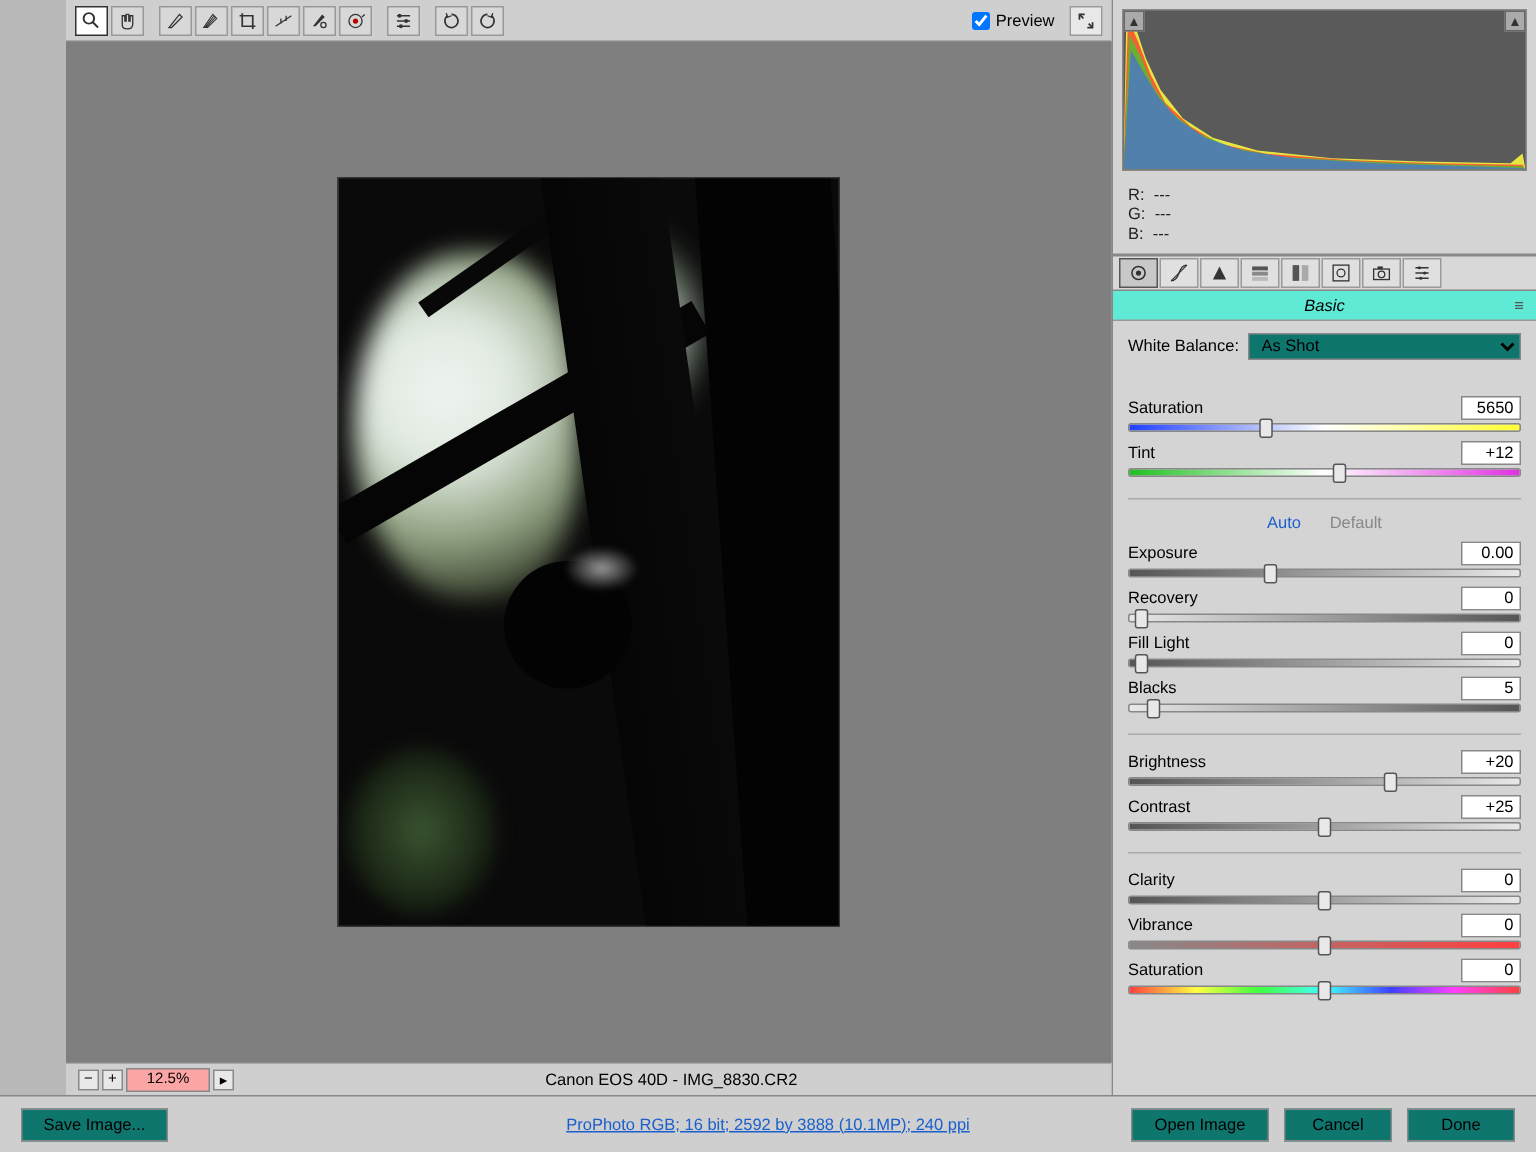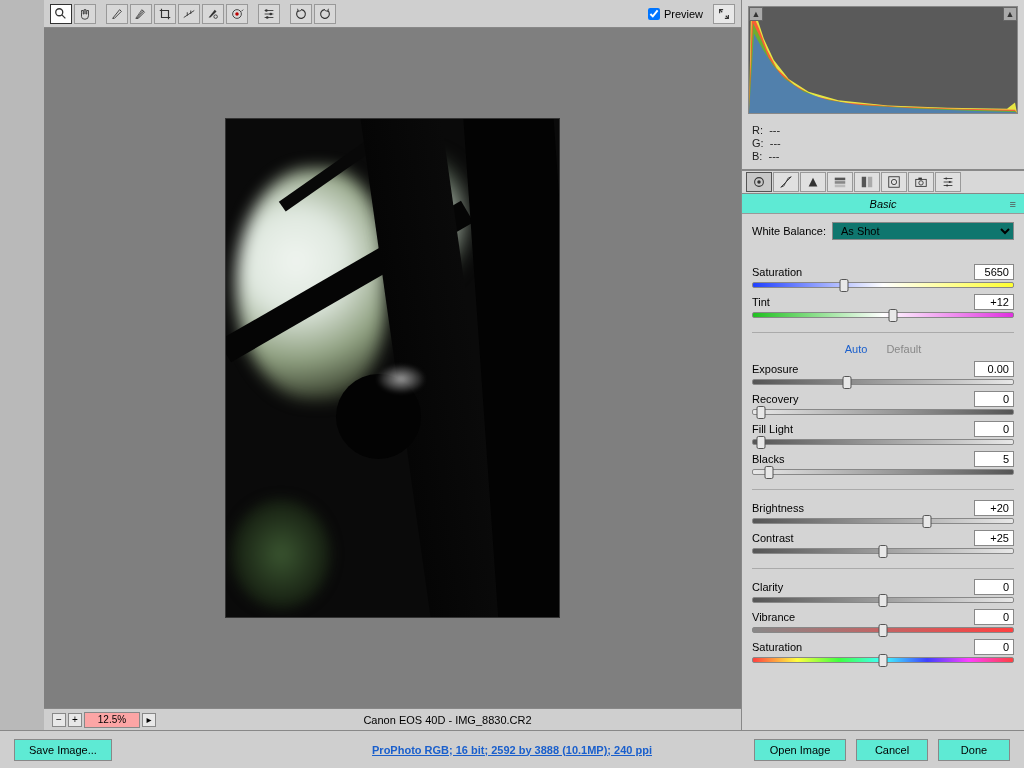--- a/index.html
+++ b/index.html
@@ -59,23 +59,23 @@
 .slider-track.greyr { background: linear-gradient(90deg, #e8e8e8 0%, #555 100%); }
 .slider-track.sat { background: linear-gradient(90deg, #ff4040 0%, #ffff40 17%, #40ff40 33%, #40ffff 50%, #4040ff 67%, #ff40ff 83%, #ff4040 100%); }
 .slider-track.vib { background: linear-gradient(90deg, #888 0%, #ff4040 100%); }
 .slider-thumb { position: absolute; top: -4px; width: 9px; height: 13px; background: #e8e8e8; border: 1px solid #555; border-radius: 2px; transform: translateX(-50%); cursor: pointer; }
 .auto-row { text-align: center; margin: 6px 0; }
 .auto-row a { color: #1a5fcc; cursor: pointer; margin: 0 8px; font-size: 11px; }
 .auto-row a.disabled { color: #888; text-decoration: none; }
 .hr { border-top: 1px solid #aaa; margin: 10px 0; }
 .footer { height: 38px; background: #cfcfcf; border-top: 1px solid #888; display: flex; align-items: center; padding: 0 14px; gap: 10px; }
 .footer-spacer { flex: 1; }
-.btn { height: 22px; padding: 0 14px; background: #5eead4; border: 1px solid #888; cursor: pointer; font-size: 11px; min-width: 72px; }
+.btn { height: 22px; padding: 0 14px; background: #0f766e; border: 1px solid #888; cursor: pointer; font-size: 11px; min-width: 72px; }
 .btn.wide { min-width: 92px; }
-.footer-link { color: #1a5fcc; text-decoration: underline; font-size: 11px; cursor: pointer; position: absolute; left: 50%; transform: translateX(-50%); font-weight: bold; }
+.footer-link { color: #1a5fcc; text-decoration: underline; font-size: 11px; cursor: pointer; position: absolute; left: 50%; transform: translateX(-50%); }
 svg.icon { width: 14px; height: 14px; }
 </style>
 </head>
 <body>
 
 <div class="app">
   <div class="main-area">
 
     <div class="left-pane">
       <div class="toolbar">

